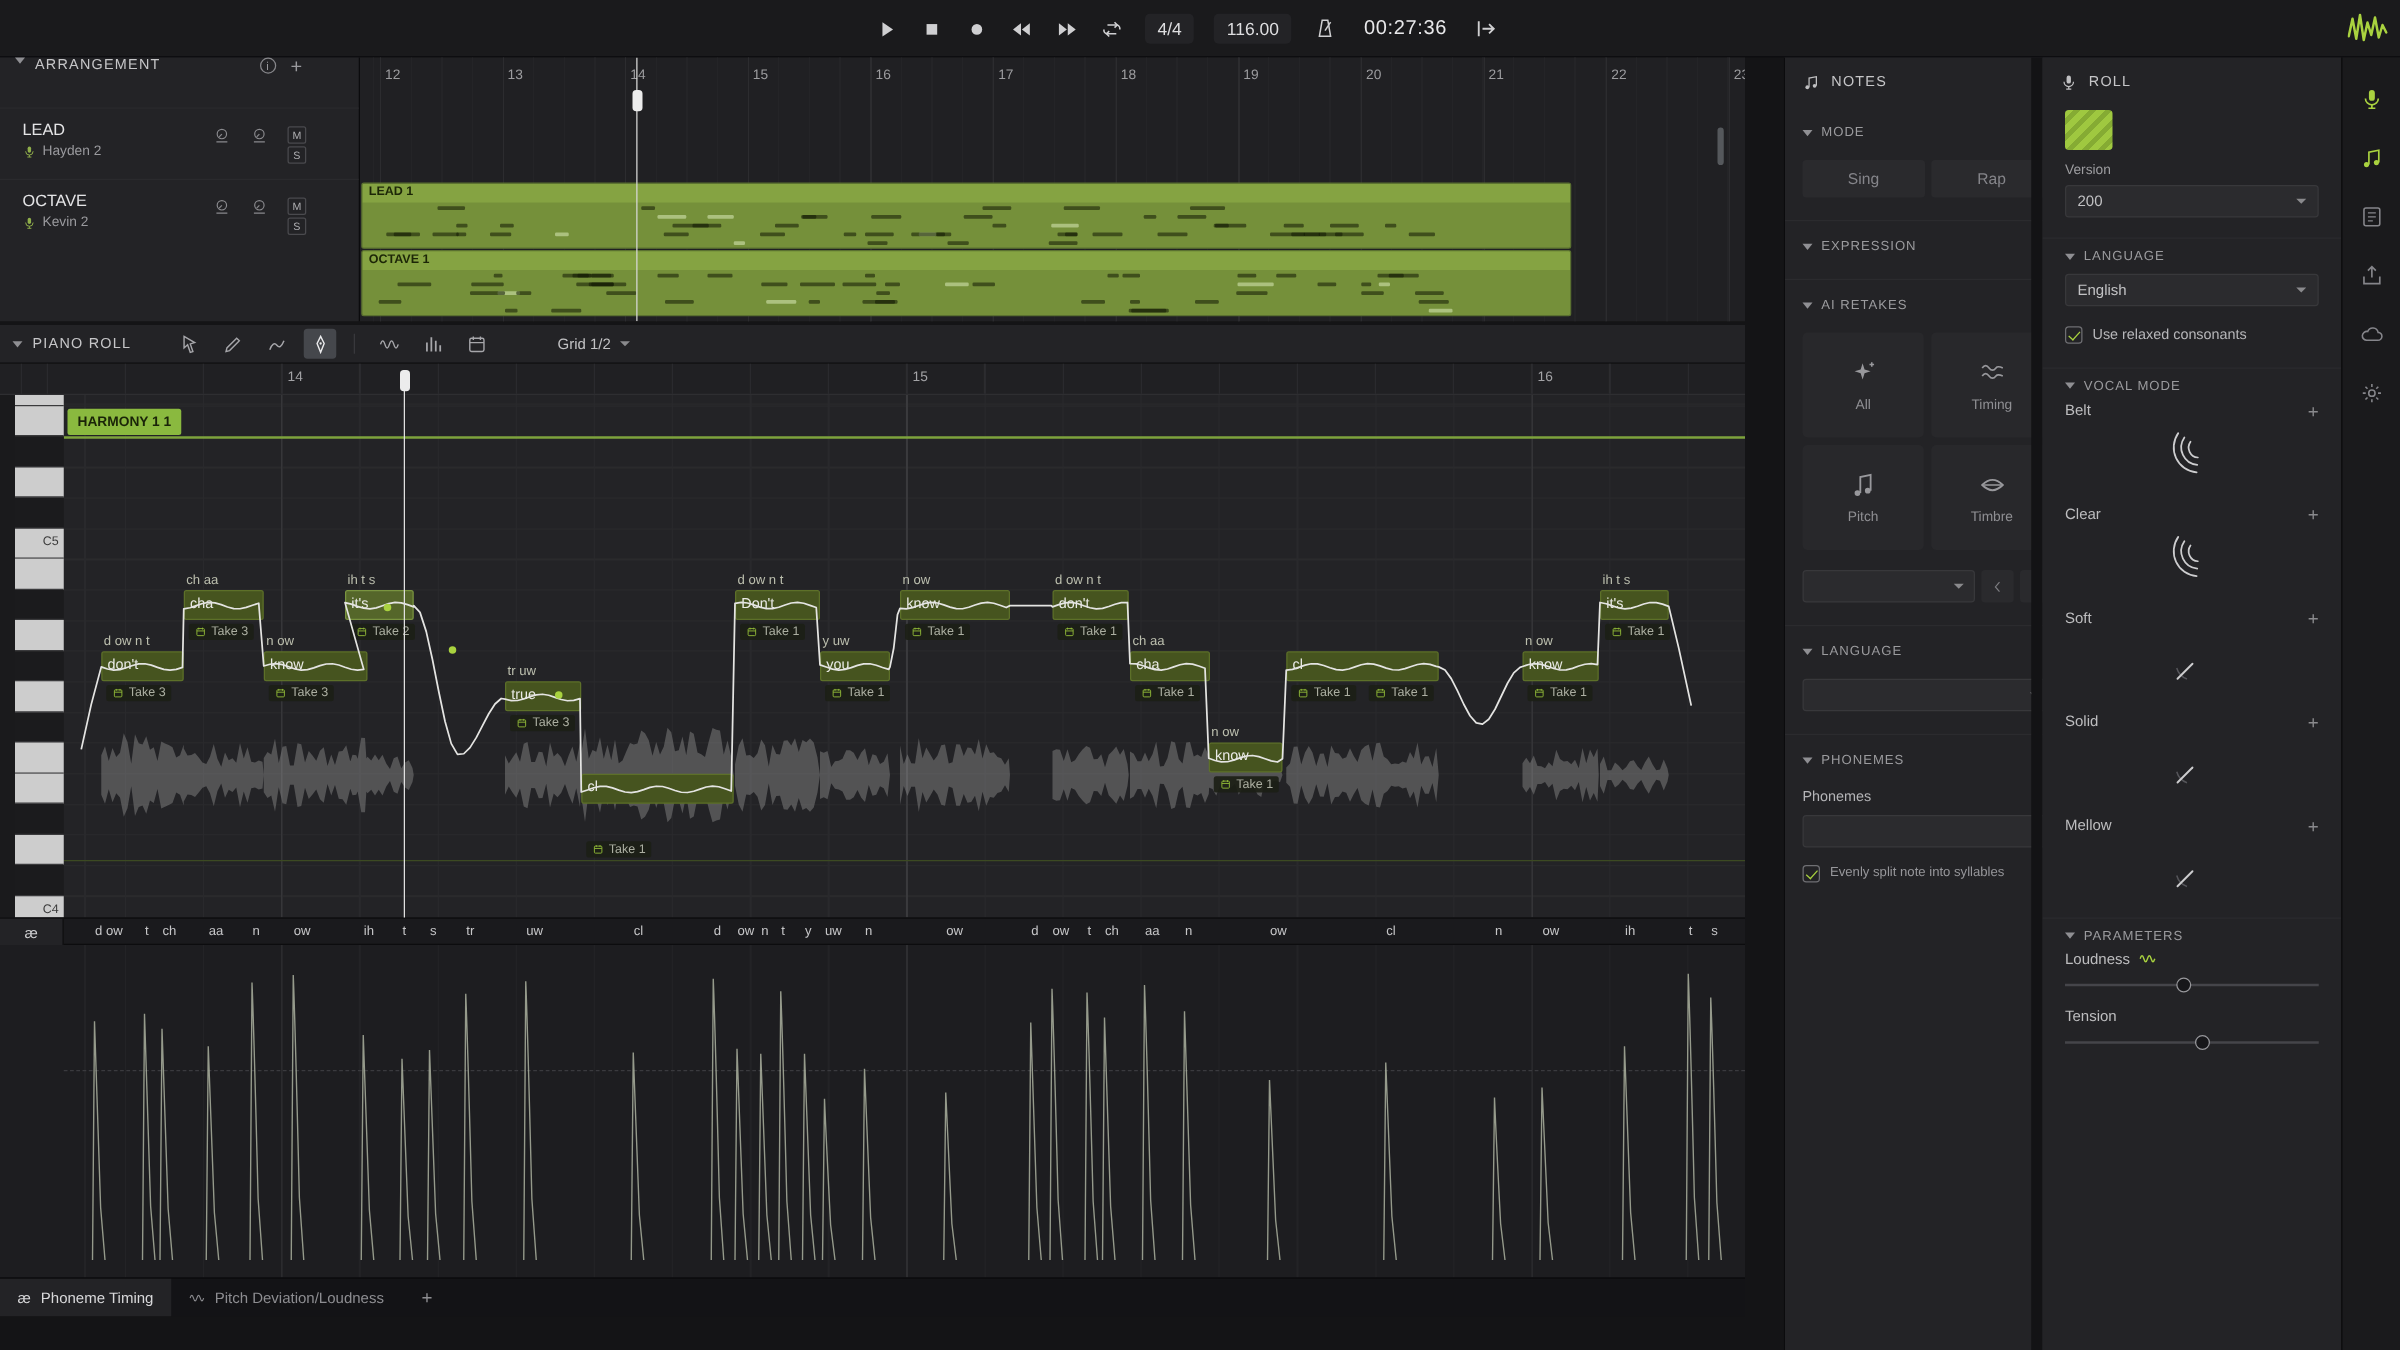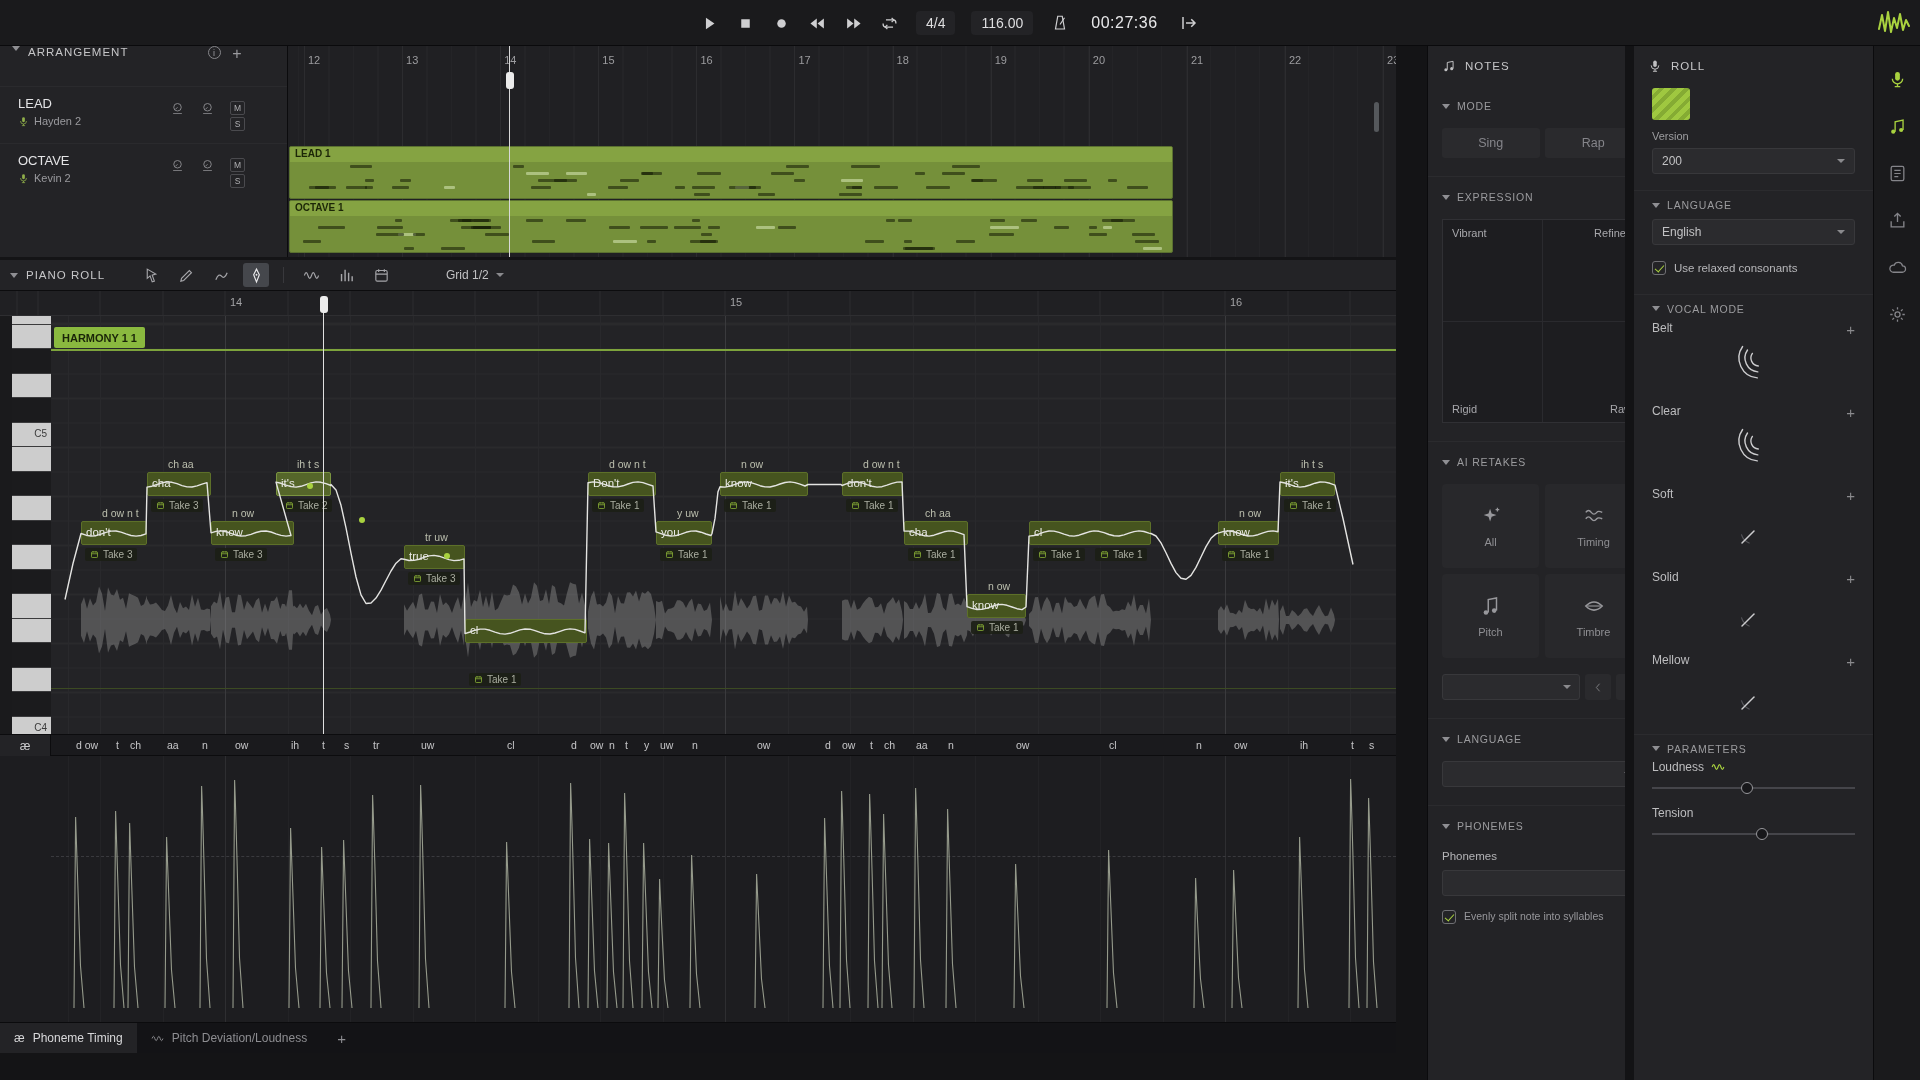--- a/index.html
+++ b/index.html
@@ -27,21 +27,21 @@
 .trk .tsinger{margin-top:4px;display:flex;align-items:center;gap:5px;font-size:11px;color:#9a9a9e;}
 .trk .tsinger .smic{color:#8fae4a;}
 .trk .dial{position:absolute;top:14px;color:#8a8a8e;}
 .msbox{position:absolute;right:42px;display:flex;flex-direction:column;gap:2px;}
 .ms{width:15px;height:14px;border:1px solid #4a4a4e;border-radius:2px;font-size:8.5px;color:#b0b0b3;display:flex;align-items:center;justify-content:center;}
 
 #arr-timeline{position:absolute;left:288px;top:46px;width:1108px;height:211px;background:#202023;overflow:hidden;
 background-image:repeating-linear-gradient(to right,#2c2c2f 0 1px,transparent 1px 98.1px),repeating-linear-gradient(to right,#242427 0 1px,transparent 1px 24.5px);
 background-position:16px 0,16px 0;}
 .arn{position:absolute;top:8px;font-size:11px;color:#9c9c9f;}
-.clip{position:absolute;left:1px;width:884px;height:53px;background:#75903a;border:1px solid #5a7030;border-radius:2px;overflow:hidden;}
+.clip{position:absolute;left:1px;width:968px;height:53px;background:#75903a;border:1px solid #5a7030;border-radius:2px;overflow:hidden;}
 .clip .chead{height:15px;background:#85a342;font-size:10px;font-weight:bold;color:#1c2607;padding:1px 5px;white-space:nowrap;}
 .clip .cbody{position:relative;height:38px;}
 .dash{position:absolute;height:3px;background:rgba(18,26,4,.55);border-radius:1px;}
 .dash.lite{background:rgba(228,242,196,.5);}
 #arr-playhead{position:absolute;left:221px;top:0;width:1px;height:211px;background:#d8d8d8;}
 #arr-playhead i{position:absolute;left:-3.5px;top:26px;width:8px;height:17px;background:#ececec;border-radius:3px;}
 #arr-scroll{position:absolute;left:1086px;top:56px;width:5px;height:30px;background:#55585c;border-radius:3px;}
 
 #pr-toolbar{position:absolute;left:0;top:260px;width:1396px;height:31px;background:#232326;border-bottom:1px solid #0c0c0e;display:flex;align-items:center;}
 #pr-title{display:flex;align-items:center;gap:8px;margin-left:10px;font-size:11.5px;letter-spacing:1px;color:#c6c6c8;width:118px;}
@@ -63,21 +63,21 @@
 #harmony-badge{position:absolute;left:54px;top:11px;height:21px;background:#8ab93f;color:#1a2408;font-size:11px;font-weight:bold;display:flex;align-items:center;padding:0 8px;border-radius:2px;}
 #keycol-bg{position:absolute;left:0;top:0;width:12px;height:418px;background:#1a1a1c;}
 .key{position:absolute;left:12px;width:39px;height:24.5px;border-bottom:1px solid #3a3a3c;}
 .key.w{background:#cdcdcd;}
 .key.b{background:#1b1b1d;}
 .kl{position:absolute;right:4px;top:5px;font-size:10px;color:#3a3a3a;}
 #wave-svg,#pitch-svg{position:absolute;left:0;top:0;width:1396px;height:418px;}
 .note{position:absolute;height:24px;background:#46541f;border:1px solid #5d7029;border-radius:2px;}
 .note.sel{background:#55662a;border-color:#7a9440;}
 .note .lyr{position:absolute;left:4px;top:4px;font-size:11.5px;color:#eaeae6;white-space:nowrap;}
-.note .ph{position:absolute;left:20px;top:-15px;font-size:10.5px;color:#bcbfae;white-space:nowrap;}
+.note .ph{position:absolute;left:1px;top:-15px;font-size:10.5px;color:#bcbfae;white-space:nowrap;}
 .take{position:absolute;display:flex;align-items:center;gap:4px;font-size:10px;color:#abaea1;background:rgba(28,31,22,.92);border-radius:2px;padding:1px 5px;white-space:nowrap;}
 .take .tki{color:#8fb838;display:flex;}
 #pr-playhead{position:absolute;left:323px;top:296px;width:1px;height:438px;background:#e0e0e0;z-index:5;}
 #pr-playhead i{position:absolute;left:-3.5px;top:0;width:8px;height:17px;background:#ececec;border-radius:3px;}
 #ph-strip{position:absolute;left:0;top:734px;width:1396px;height:22px;background:#1a1a1d;border-top:1px solid #0c0c0e;border-bottom:1px solid #0c0c0e;}
 #ph-head{position:absolute;left:0;top:0;width:51px;height:22px;background:#232326;border-right:1px solid #0c0c0e;display:flex;align-items:center;justify-content:center;font-size:12px;color:#cfcfd1;}
 .phl{position:absolute;top:4px;font-size:10.5px;color:#c6c6c8;white-space:nowrap;}
 #param-area{position:absolute;left:0;top:756px;width:1396px;height:266px;background:#1d1d20;overflow:hidden;}
 #param-grid{position:absolute;left:51px;top:0;width:1345px;height:266px;
 background-image:repeating-linear-gradient(to right,#2e2e31 0 1px,transparent 1px 500px),repeating-linear-gradient(to right,#232326 0 1px,transparent 1px 62.5px);
@@ -799,26 +799,20 @@
           <div class="mbtn">Sing</div>
           <div class="mbtn">Rap</div>
         </div>
     </div>
     <div class="sep"></div>
     <div class="sec">
       <div class="sec-title">
         <span class="chev"></span>
         <span>EXPRESSION</span>
       </div>
-      <div class="xy" id="xy-pad">
-          <span class="xyc" style="left: 9px; top: 7px;">Vibrant</span>
-          <span class="xyc" style="right: 9px; top: 7px;">Refined</span>
-          <span class="xyc" style="left: 9px; bottom: 7px;">Rigid</span>
-          <span class="xyc" style="right: 9px; bottom: 7px;">Raw</span>
-        </div>
     </div>
     <div class="sep"></div>
     <div class="sec">
       <div class="sec-title">
         <span class="chev"></span>
         <span>AI RETAKES</span>
       </div>
       <div class="tiles" id="retake-tiles">
           <div class="tile">
             <span class="ti">

